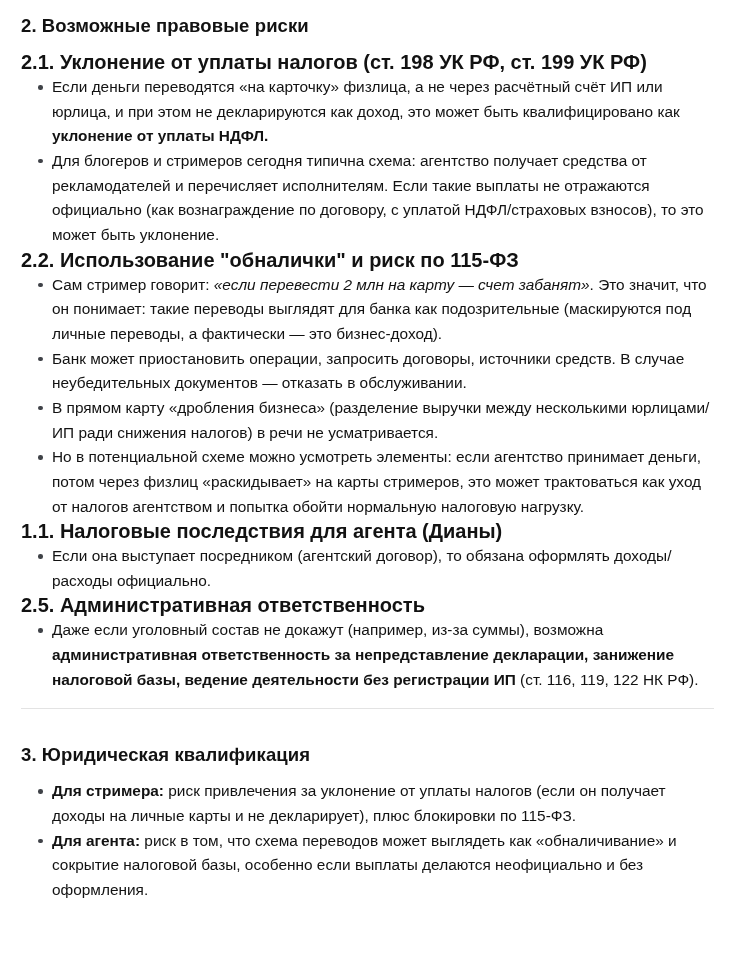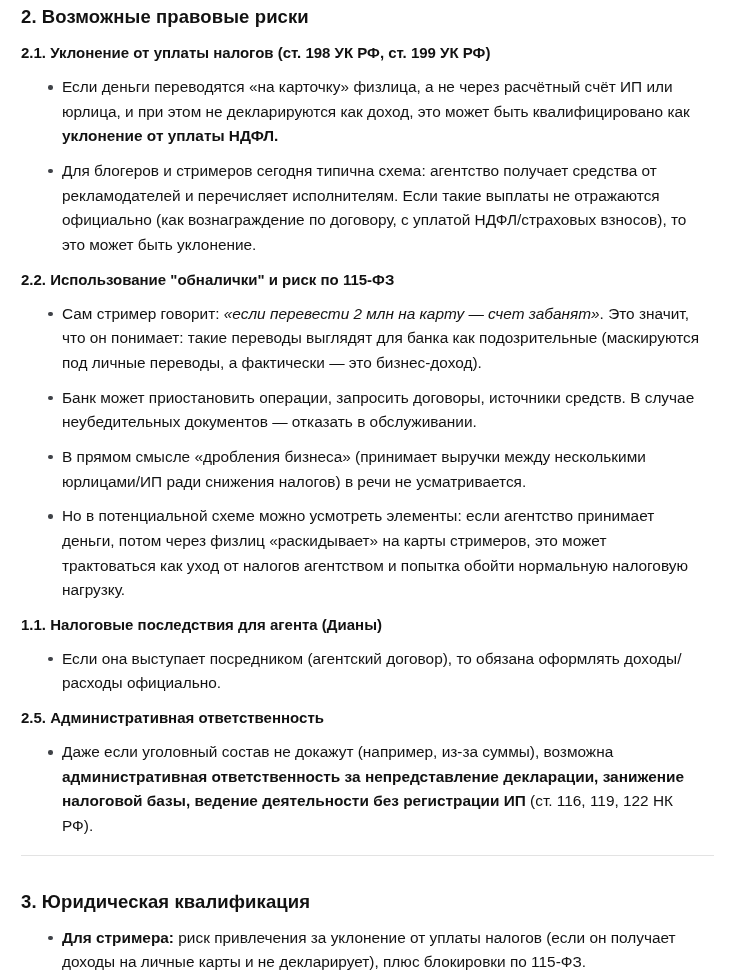--- a/index.html
+++ b/index.html
@@ -7,30 +7,30 @@
   body {
     width: 734px; height: 975px; overflow: hidden;
     font-family: "Liberation Sans", sans-serif;
     color: var(--text-color, #121212);
   }
   .doc { padding: 4px 20px 10px 21px; }
   .h2 {
     font-size: 18.5px; font-weight: 700; line-height: 26px;
     margin: 33px 0 11px; letter-spacing: .1px;
   }
-  .doc > .h2:first-child { margin-top: 0; }
+  .doc > .h2:first-child { margin-top: 9px; }
   .h3 {
-    font-size: 15px; font-weight: 700; line-height: 24px;
+    font-size: 20px; font-weight: 700; line-height: 24px;
     margin: 0 0 1px;
   }
   .list { margin: 0; padding: 0 0 0 31px; list-style: none; }
   .list li {
     position: relative;
     font-size: 15.4px; line-height: 24.65px;
-    margin: 10px; max-width: 663px;
+    margin: 0; max-width: 663px;
   }
   .list li::before {
     content: "";
     position: absolute; left: -14px; top: 10px;
     width: 4.5px; height: 4.5px; border-radius: 50%;
     background: var(--bullet-color, #3f4247);
   }
   .b { font-weight: 700; }
   .i { font-style: italic; text-align: center; }
   .hr {
@@ -48,21 +48,21 @@
     <ul class="list">
       <li><span>Если деньги переводятся «на карточку» физлица, а не через расчётный счёт ИП или юрлица, и при этом не декларируются как доход, это может быть квалифицировано как </span><span class="b">уклонение от уплаты НДФЛ.</span></li>
       <li><span>Для блогеров и стримеров сегодня типична схема: агентство получает средства от рекламодателей и перечисляет исполнителям. Если такие выплаты не отражаются официально (как вознаграждение по договору, с уплатой НДФЛ/страховых взносов), то это может быть уклонение.</span></li>
     </ul>
     <div class="h3">2.2. Использование "обналички" и риск по 115-ФЗ</div>
     <ul class="list">
       <li><span>Сам стример говорит: </span><span class="i">«если перевести 2 млн на карту — счет забанят»</span><span>. Это значит, что он понимает: такие переводы выглядят для банка как подозрительные (маскируются под личные переводы, а фактически — это бизнес-доход).</span></li>
       <li><span>Банк может приостановить операции, запросить договоры, источники средств. В случае неубедительных документов — отказать в обслуживании.</span></li>
     </ul>
     <ul class="list">
-      <li><span>В прямом смысле «дробления бизнеса» (принимает выручки между несколькими юрлицами/ИП ради снижения налогов) в речи не усматривается.</span></li>
+      <li><span>В прямом карту «дробления бизнеса» (разделение выручки между несколькими юрлицами/ИП ради снижения налогов) в речи не усматривается.</span></li>
       <li><span>Но в потенциальной схеме можно усмотреть элементы: если агентство принимает деньги, потом через физлиц «раскидывает» на карты стримеров, это может трактоваться как уход от налогов агентством и попытка обойти нормальную налоговую нагрузку.</span></li>
     </ul>
     <div class="h3">1.1. Налоговые последствия для агента (Дианы)</div>
     <ul class="list">
       <li><span>Если она выступает посредником (агентский договор), то обязана оформлять доходы/расходы официально.</span></li>
     </ul>
     <div class="h3">2.5. Административная ответственность</div>
     <ul class="list">
       <li><span>Даже если уголовный состав не докажут (например, из-за суммы), возможна </span><span class="b">административная ответственность за непредставление декларации, занижение налоговой базы, ведение деятельности без регистрации ИП</span><span> (ст. 116, 119, 122 НК РФ).</span></li>
     </ul>

